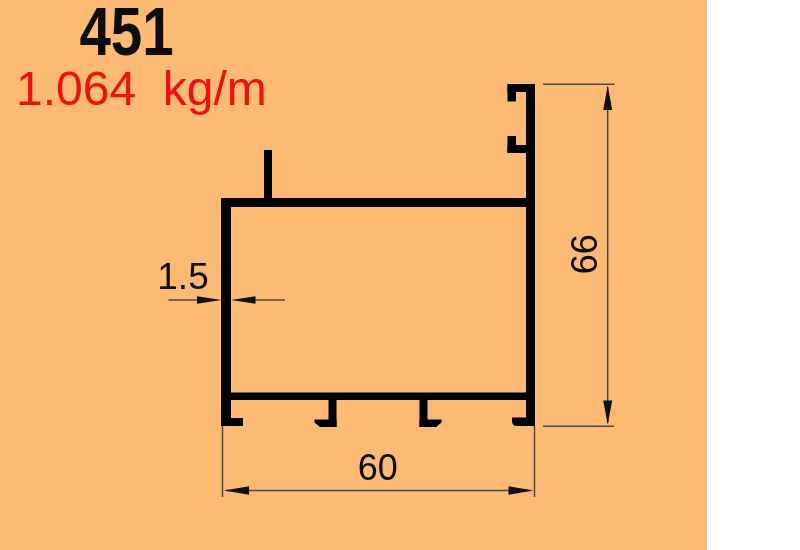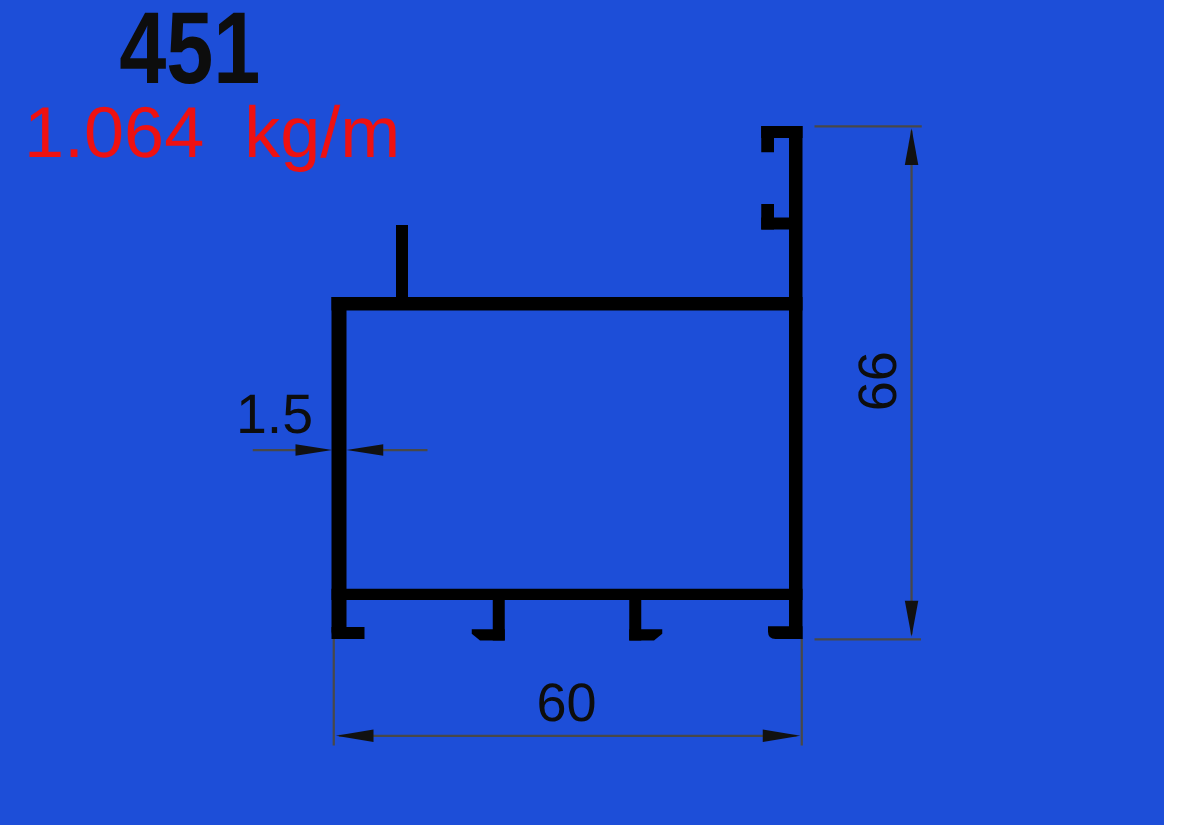--- a/index.html
+++ b/index.html
@@ -1,16 +1,16 @@
 <!DOCTYPE html>
 <html><head>
 <meta charset="utf-8">
 <style>
   html,body{margin:0;padding:0;background:#ffffff;}
-  .page{position:relative;width:776px;height:550px;background:#1d4ed8;overflow:hidden;
+  .page{position:relative;width:707px;height:550px;background:#fdba74;overflow:hidden;
         font-family:"Liberation Sans", sans-serif;}
   svg{position:absolute;left:0;top:0;}
 </style>
 </head>
 <body>
 <div class="page">
 <svg width="800" height="550" viewBox="0 0 800 550">
 
   <text x="0" y="0" font-size="68" font-weight="bold" fill="#0d0d0d" text-anchor="middle" transform="translate(126.5,55.2) scale(0.83,1)">451</text>
   <text x="16" y="104.5" font-size="48" fill="#ee1111">1.064&nbsp;&nbsp;kg/m</text>

